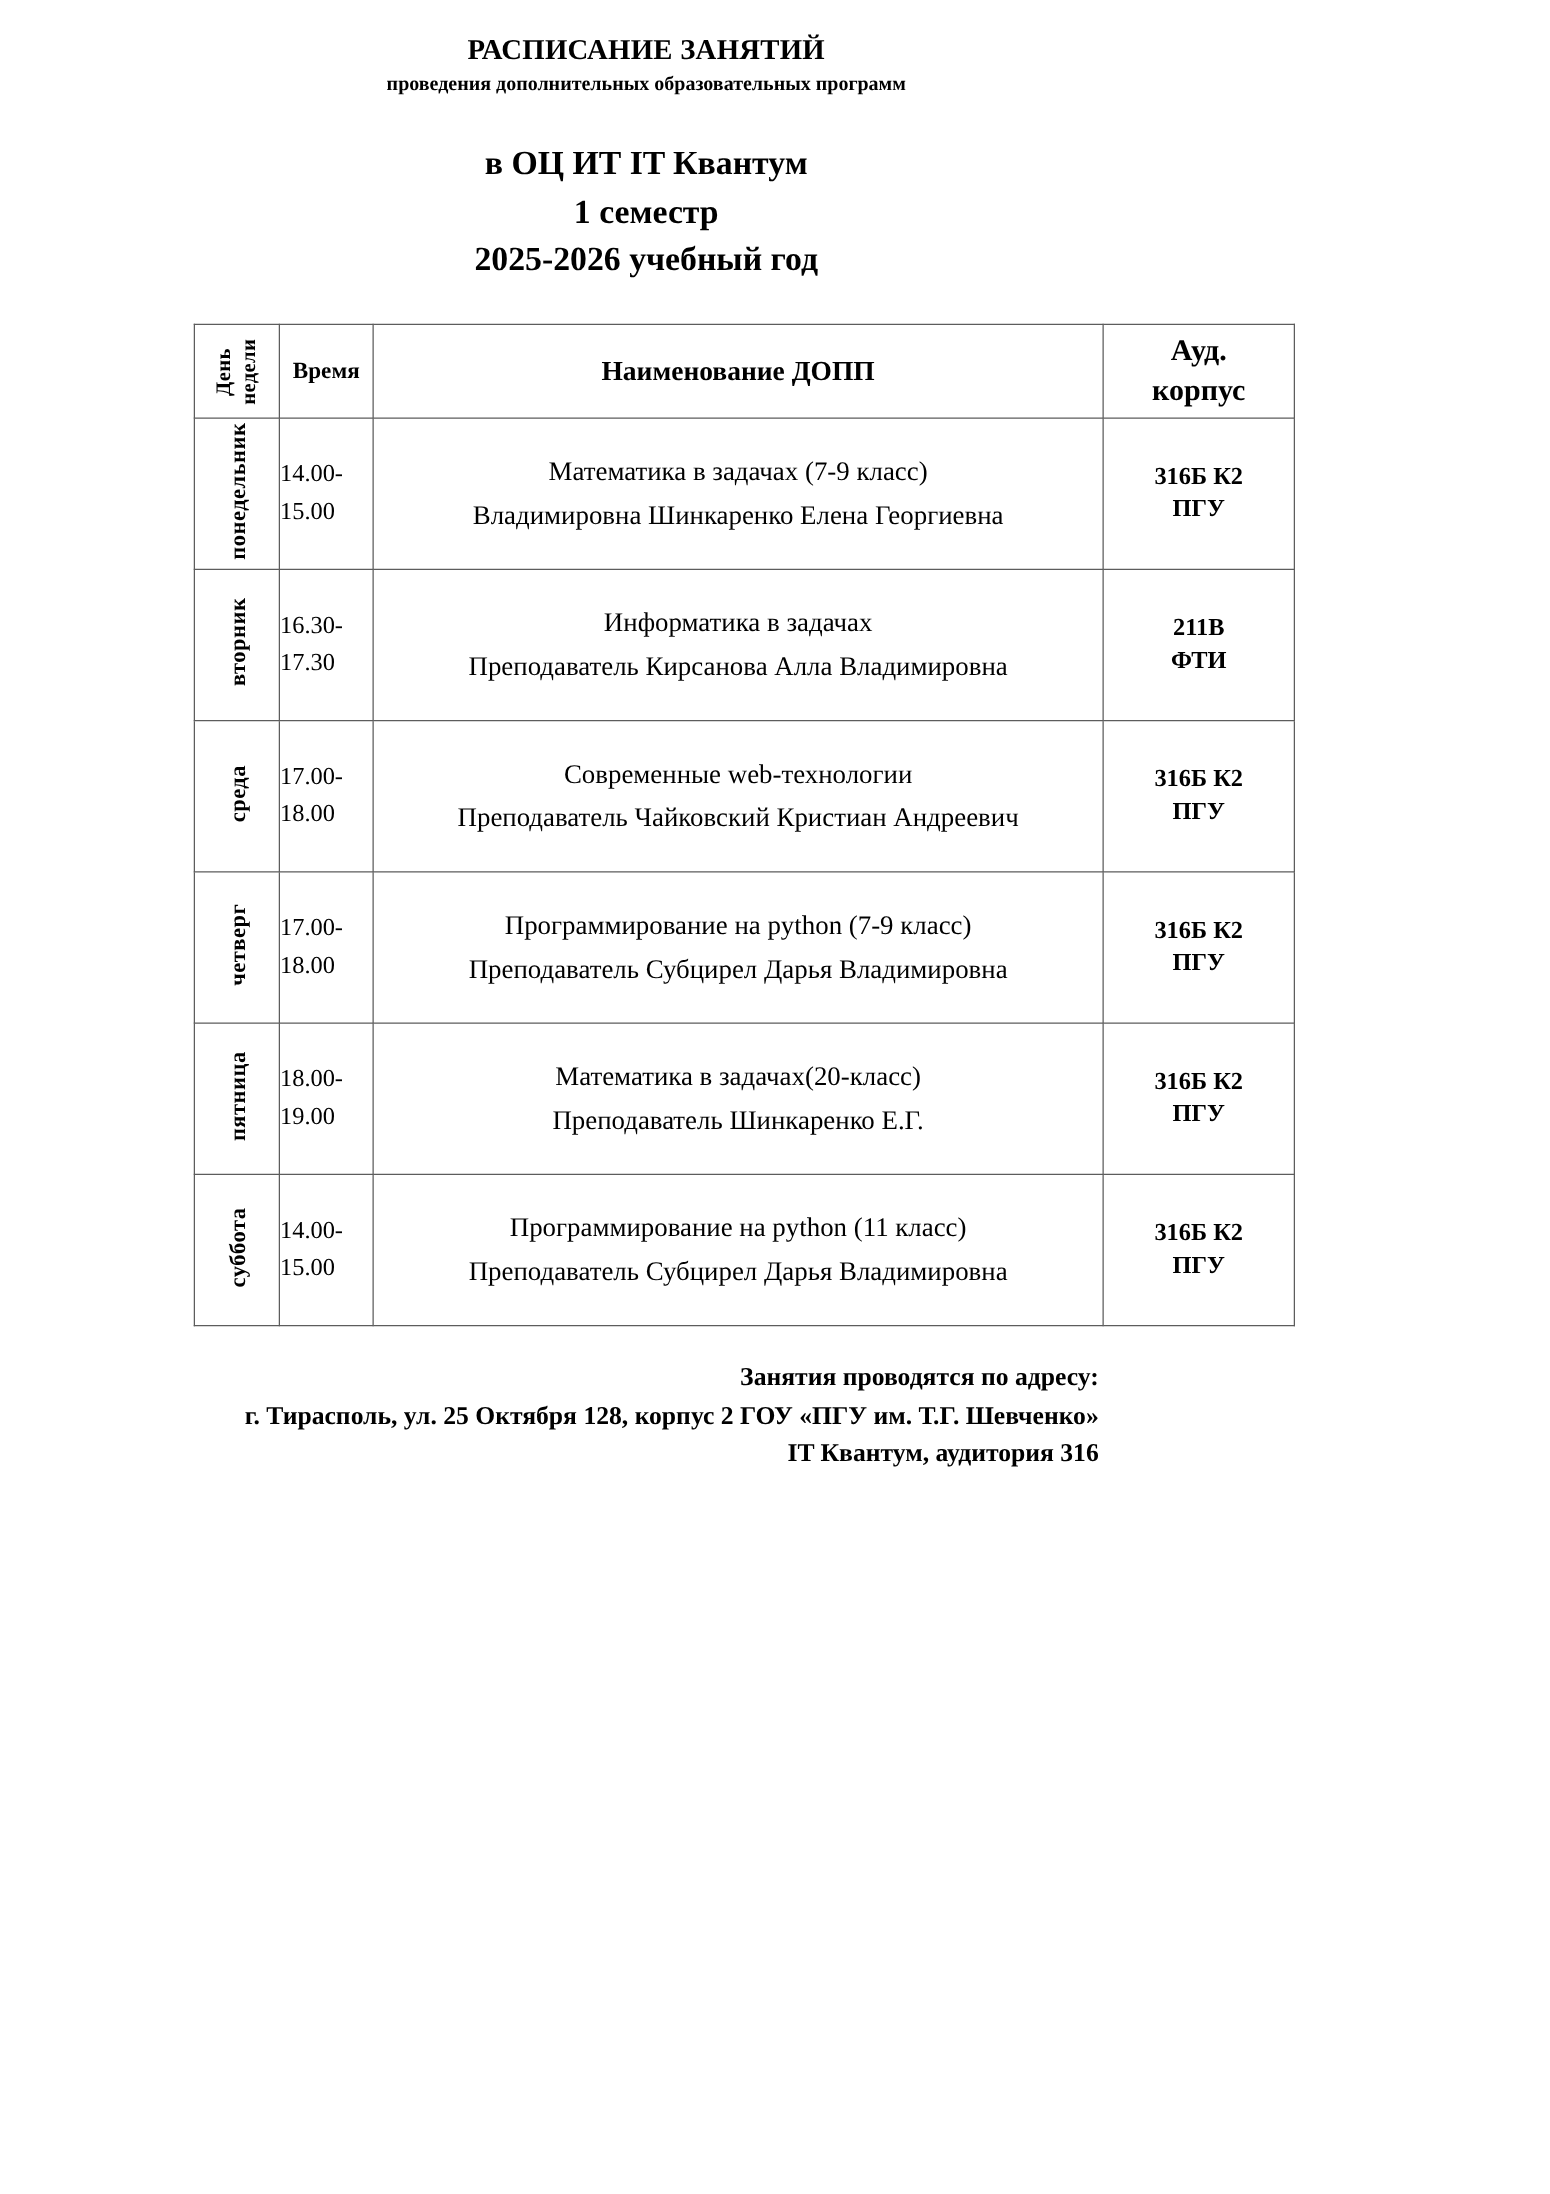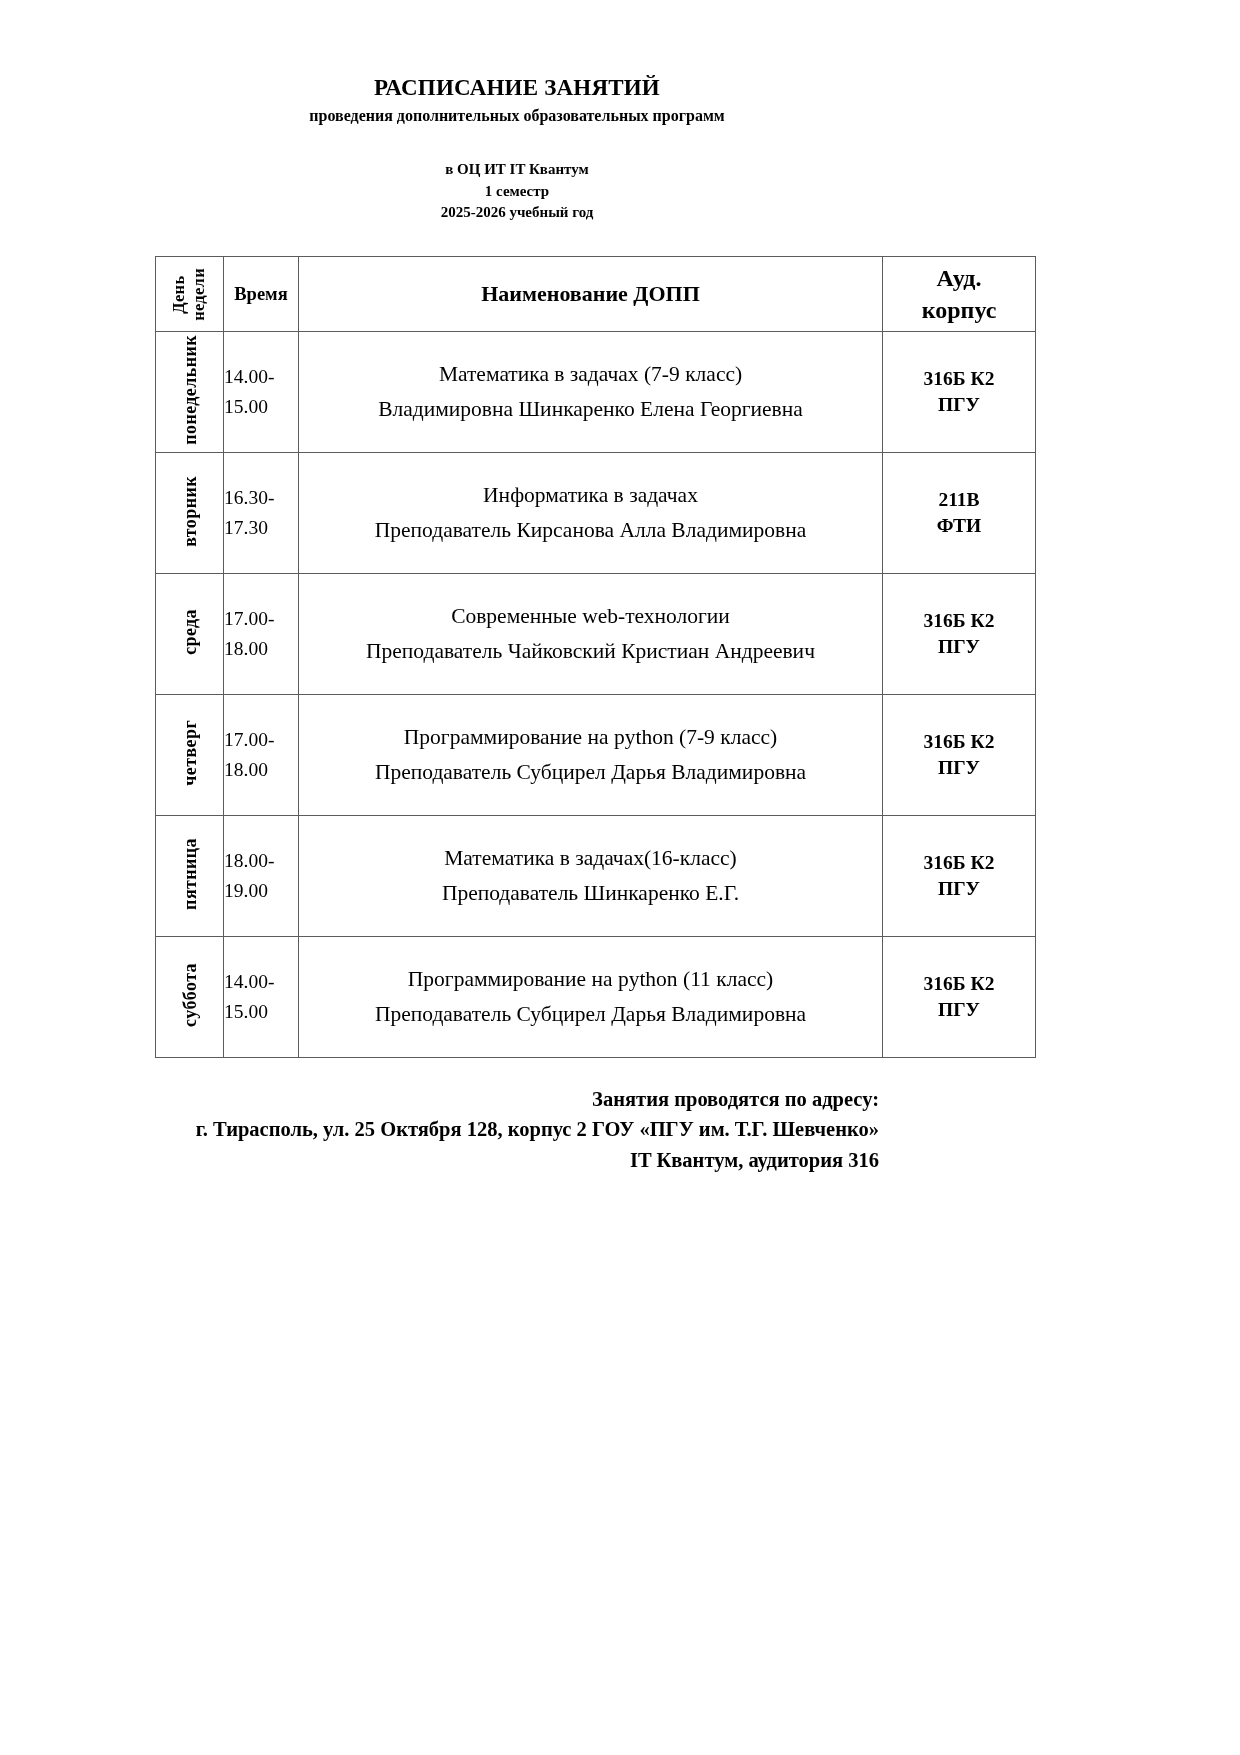--- a/index.html
+++ b/index.html
@@ -13,21 +13,21 @@
     font-family: "Liberation Serif", "DejaVu Serif", serif;
     color: #000000;
     position: relative;
     overflow: hidden;
   }
 
   .page {
     width: 1029px;
     height: 1755px;
     box-sizing: border-box;
-    padding: 73px 150px 0 155px;
+    padding: 25px 150px 0 155px;
     border-radius: 13px;
   }
 
   
   .title-block {
     text-align: center;
   }
   .title-main {
     font-size: 23px;
     font-weight: bold;
@@ -37,21 +37,21 @@
   .title-sub {
     font-size: 16px;
     font-weight: bold;
     line-height: 1.3;
     margin-top: 4px;
   }
   .title-gap {
     height: 32px;
   }
   .title-org {
-    font-size: 15px;
+    font-size: 27px;
     font-weight: bold;
     line-height: 1.42;
   }
 
   
   .table-wrap {
     margin-top: 33px;
   }
   table.schedule {
     border-collapse: collapse;
@@ -240,21 +240,21 @@
 ПГУ</td>
         </tr>
 
         <tr class="data-row">
           <td class="day-cell">
             <span class="day-vert">пятница</span>
           </td>
           <td class="time-cell">18.00-
 19.00</td>
           <td class="name-cell">
-            <span class="name-line">Математика в задачах(16-класс)</span>
+            <span class="name-line">Математика в задачах(20-класс)</span>
             <span class="name-line">Преподаватель Шинкаренко Е.Г.</span>
           </td>
           <td class="room-cell">316Б К2
 ПГУ</td>
         </tr>
 
         <tr class="data-row">
           <td class="day-cell">
             <span class="day-vert">суббота</span>
           </td>

